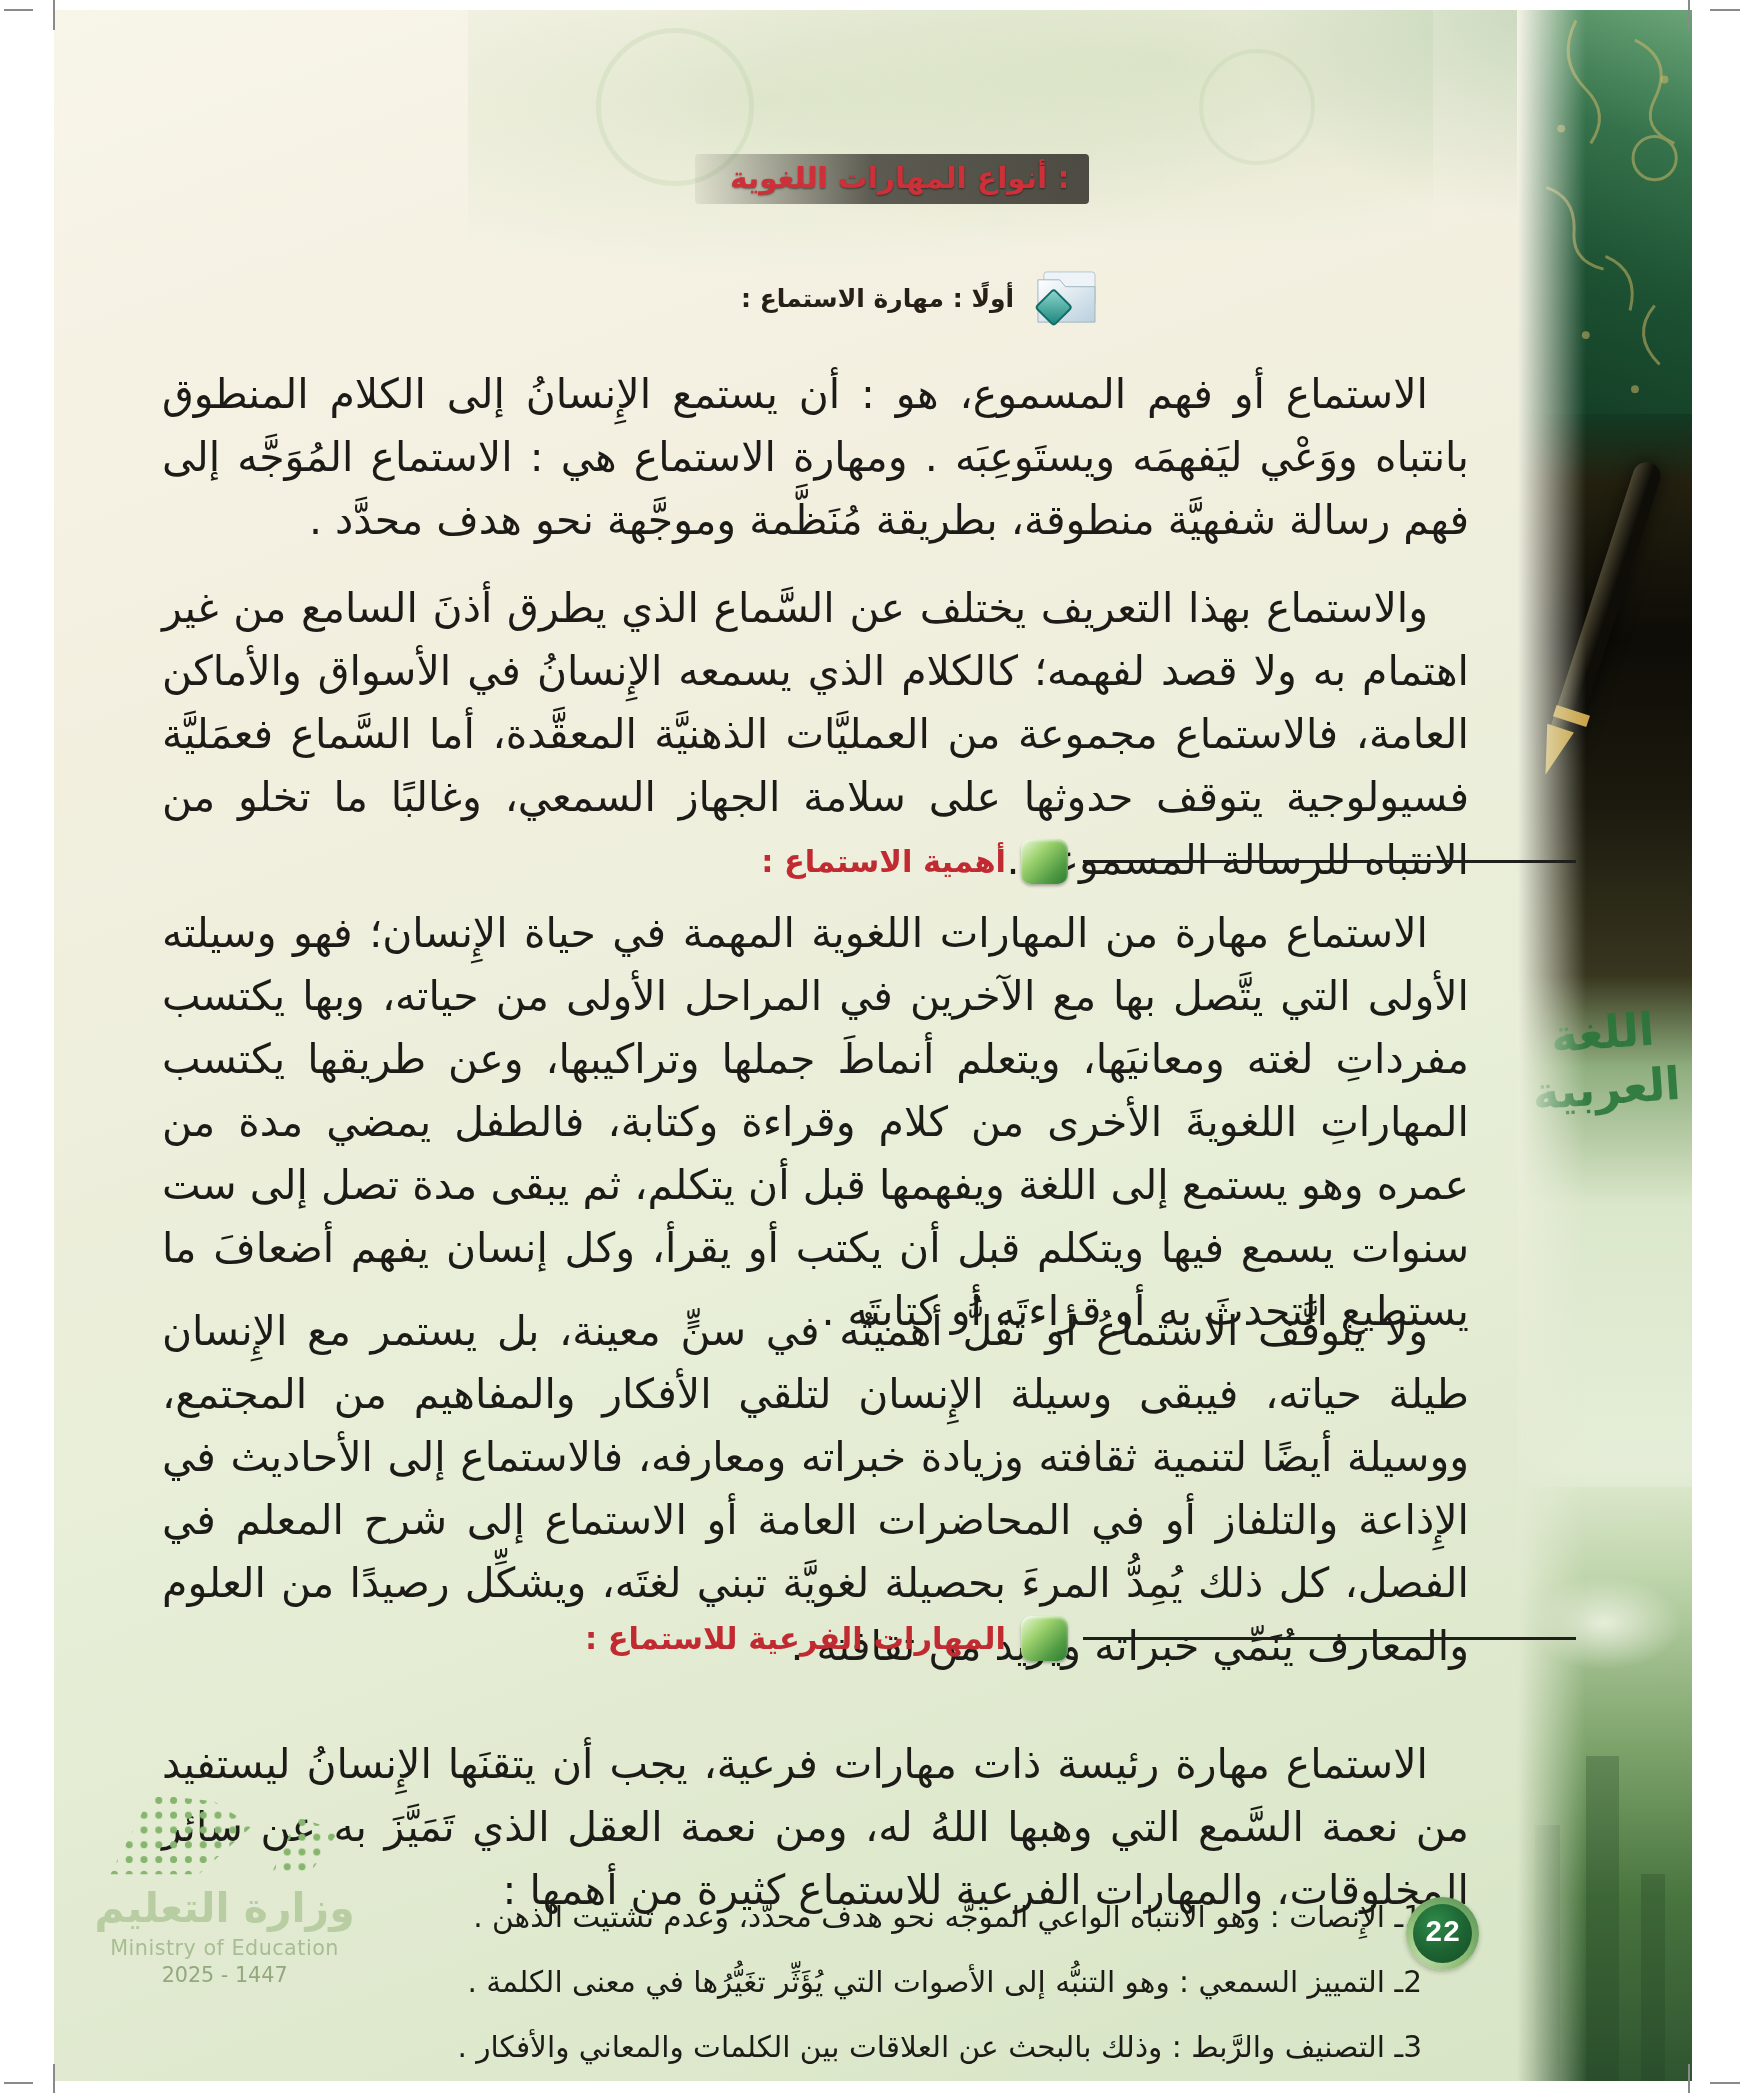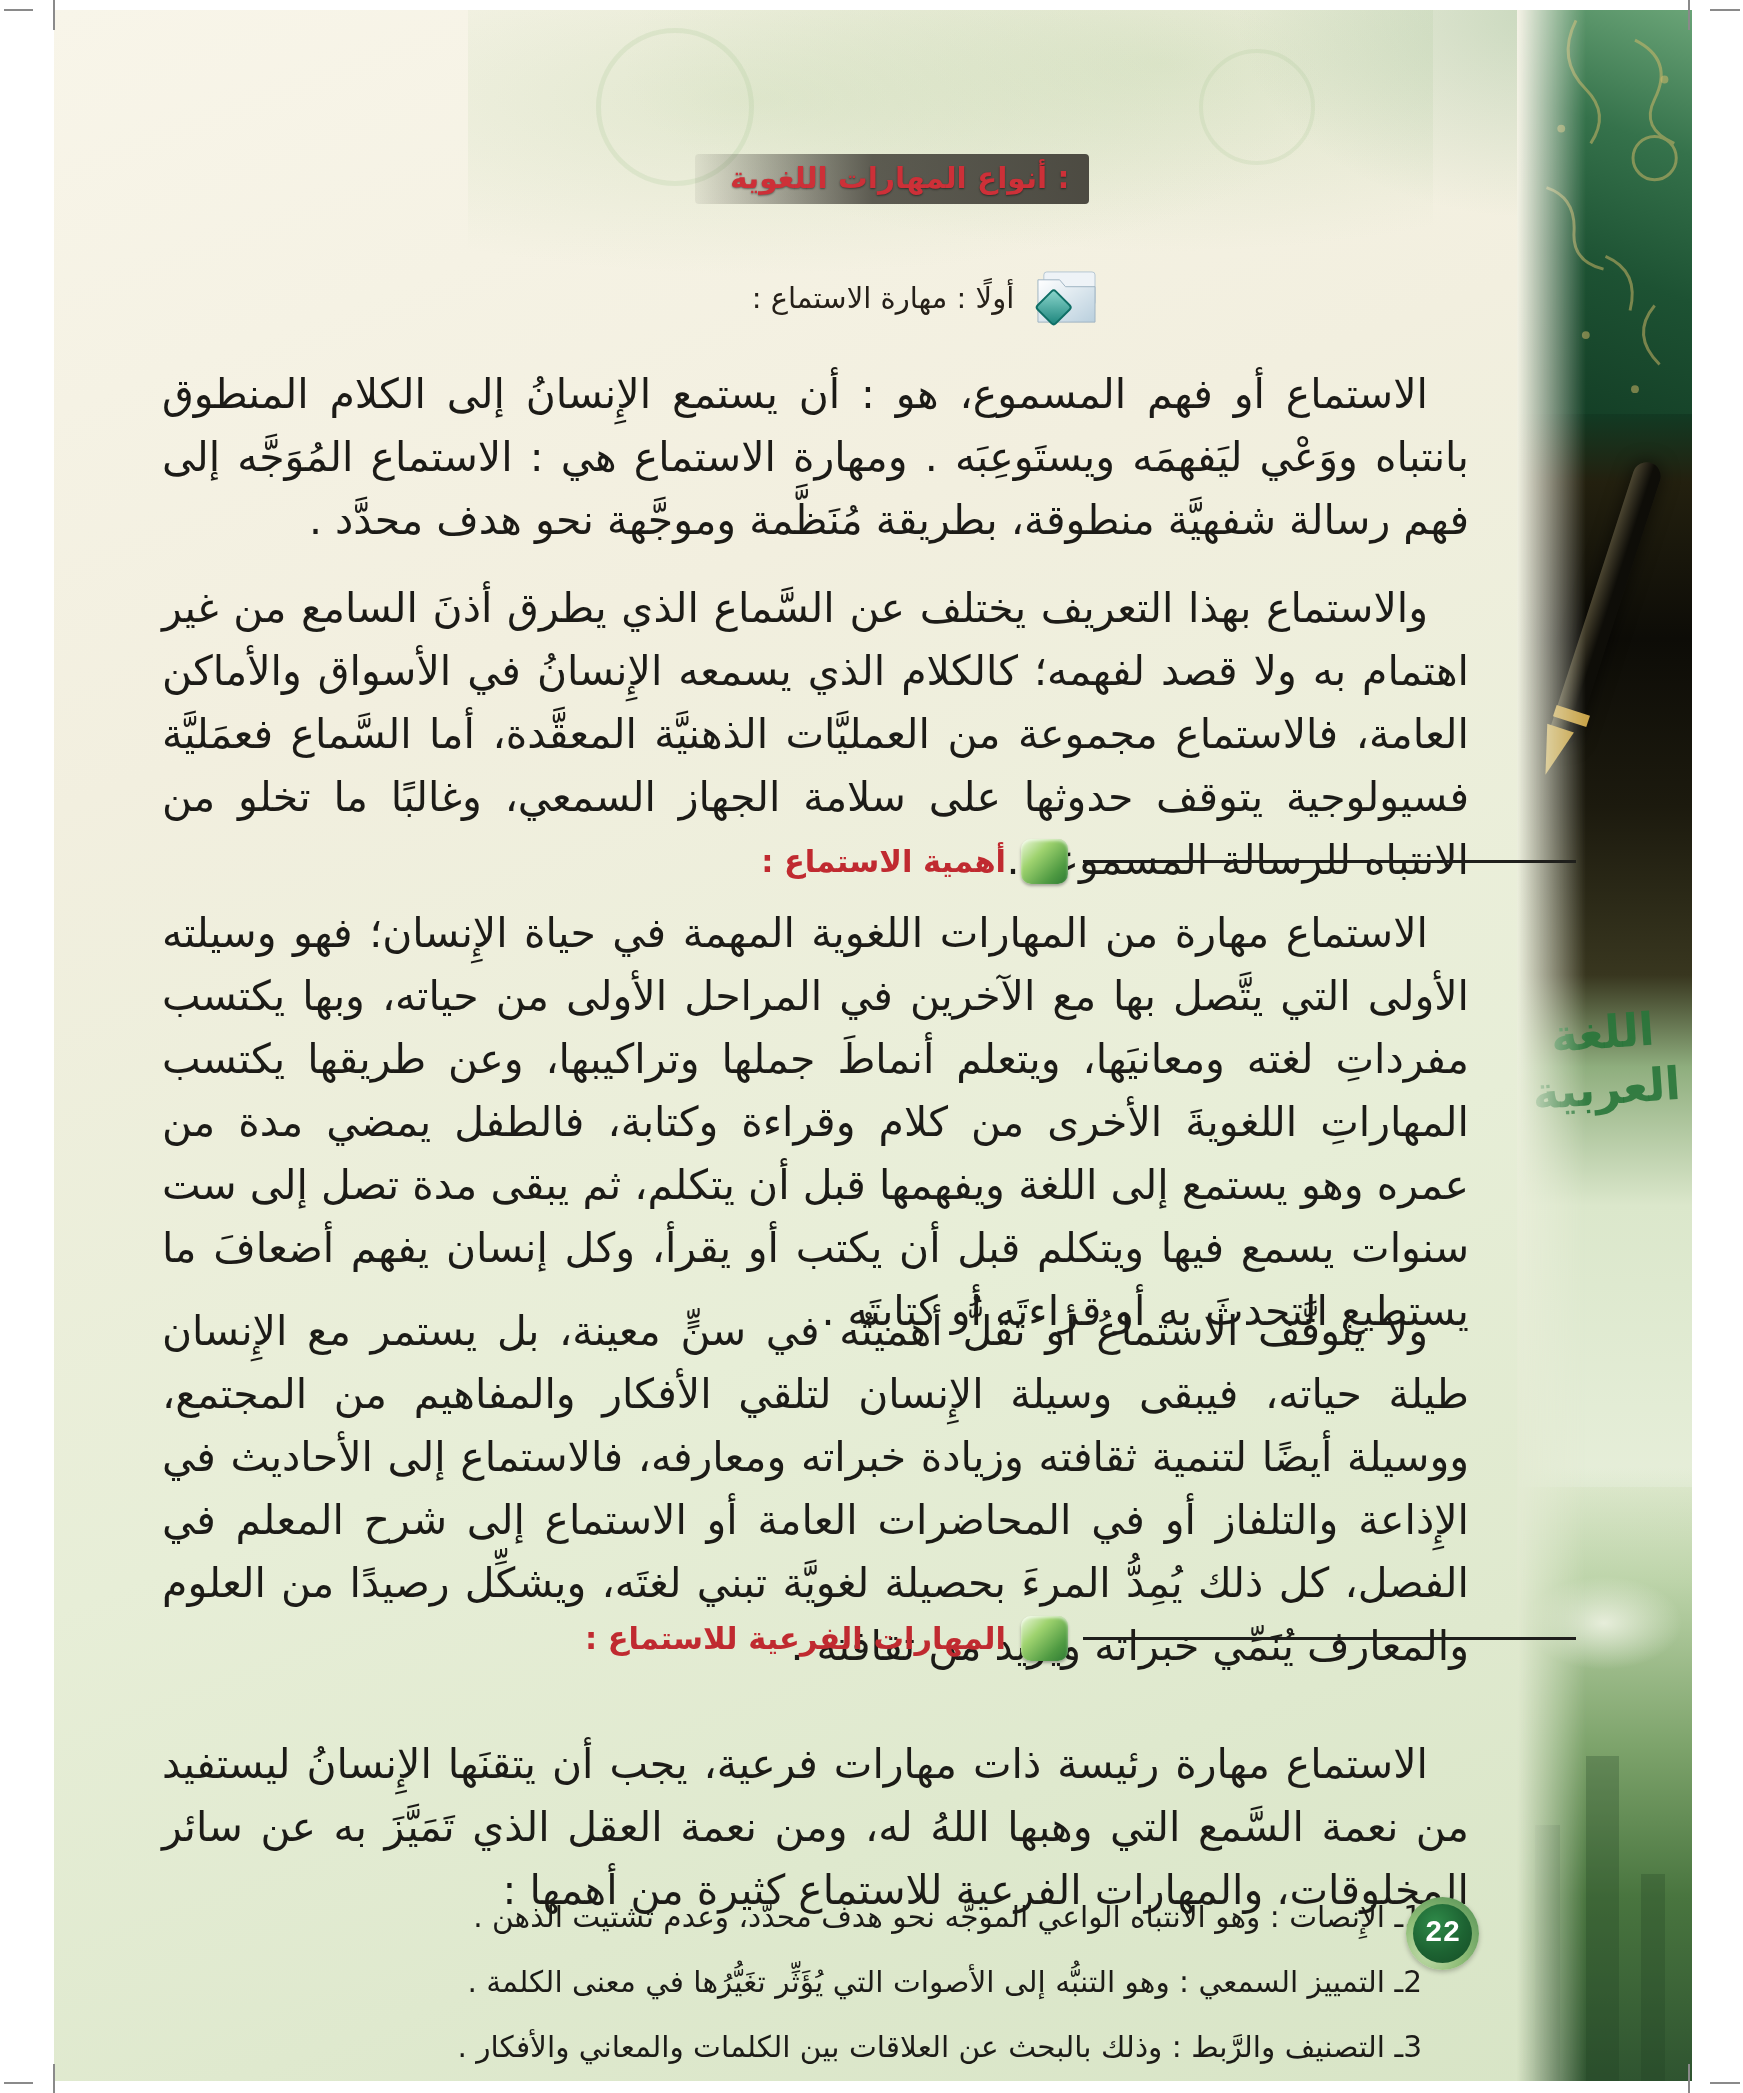--- a/index.html
+++ b/index.html
@@ -54,21 +54,21 @@
     background:linear-gradient(180deg,#f6f3e7 0%,#ebefdc 50%,#d8e4c6 100%);
     -webkit-mask-image:linear-gradient(to right,#000 0%,transparent 100%);
             mask-image:linear-gradient(to right,#000 0%,transparent 100%);}
   
   .title-band{position:absolute;top:144px;right:603px;border-radius:3.9px;
     background:linear-gradient(to left, rgba(68,66,58,.95) 0%, rgba(68,66,58,.85) 55%, rgba(68,66,58,.08) 100%);
     padding:6.9px 19.7px 8.9px 35px;text-align:center;}
   .title-band span{color:#cd3038;font-size:29.6px;font-weight:bold;direction:rtl;
     text-shadow:0 1px 2px rgba(0,0,0,.45);white-space:nowrap;}
   .h1row{position:absolute;top:258px;right:589px;display:flex;align-items:center;gap:13.8px;}
-  .h1text{color:#262019;font-size:29px;font-weight:normal;direction:rtl;white-space:nowrap;}
+  .h1text{color:#262019;font-size:25px;font-weight:bold;direction:rtl;white-space:nowrap;}
   .shrow{position:absolute;right:116px;display:flex;align-items:center;gap:15px;}
   .shtext{color:#c02a30;font-size:30.5px;font-weight:bold;direction:rtl;white-space:nowrap;}
   .shicon{width:47px;height:45px;border-radius:9.9px;flex:0 0 auto;
     background:linear-gradient(135deg,#eef8df 0%,#9fd36f 35%,#4f9a42 75%,#2e7a33 100%);
     box-shadow:inset 0 2px 3px rgba(255,255,255,.6), 0 2px 3px rgba(0,0,0,.3);}
   .shline{width:493px;height:3px;background:#1f1f1c;flex:0 0 auto;}
   
   .body{position:absolute;left:108px;width:1307px;margin:0;direction:rtl;text-align:justify;
     color:#1c1b17;font-size:41px;line-height:63px;text-indent:41px;}
   .item{position:absolute;left:108px;width:1260px;margin:0;direction:rtl;text-align:right;
@@ -196,20 +196,29 @@
   </p>
   <p class="item" style="top:1943px;">
     <span>2ـ</span>
     <span>التمييز السمعي : وهو التنبُّه إلى الأصوات التي يُؤَثِّر تغَيُّرُها في معنى الكلمة .</span>
   </p>
   <p class="item" style="top:2008px;">
     <span>3ـ</span>
     <span>التصنيف والرَّبط : وذلك بالبحث عن العلاقات بين الكلمات والمعاني والأفكار .</span>
   </p>
 
+  <div class="moe">
+    <div class="dotsrow">
+      <div class="dots dots1"></div>
+      <div class="dots dots2"></div>
+    </div>
+    <div class="moe-ar">وزارة التعليم</div>
+    <div class="moe-en">Ministry of Education</div>
+    <div class="moe-yr">2025 - 1447</div>
+  </div>
 
   <div class="pnum">
     <div class="pnum-inner">
       <span>22</span>
     </div>
   </div>
 
 </div>
 
 

